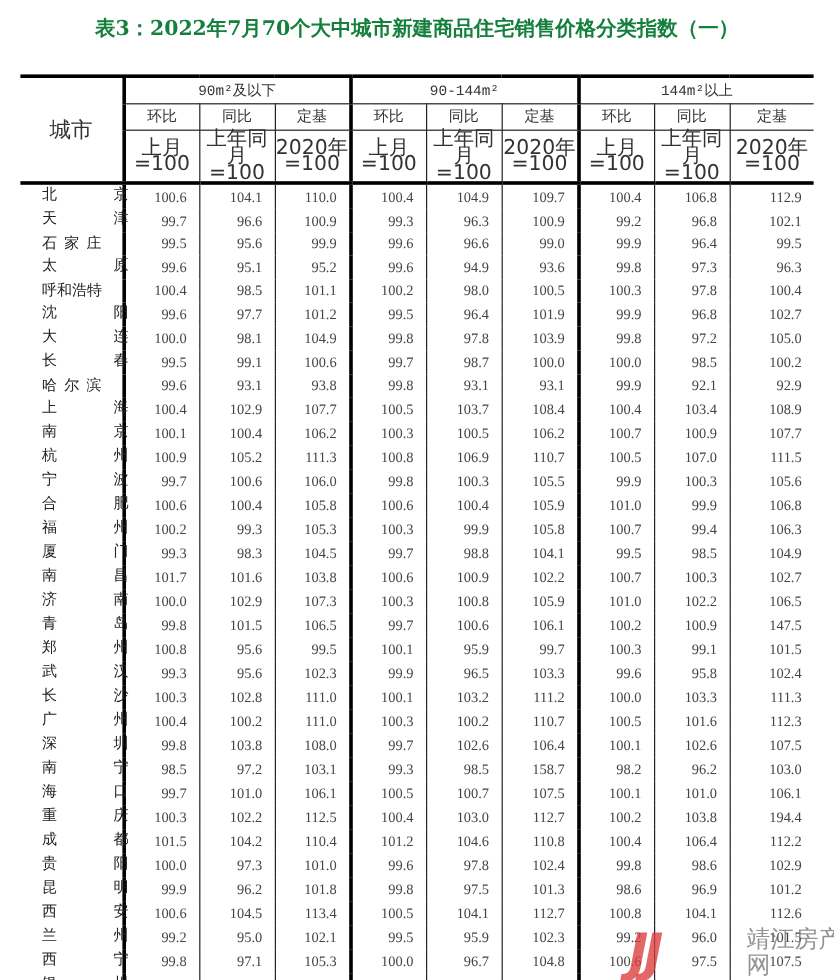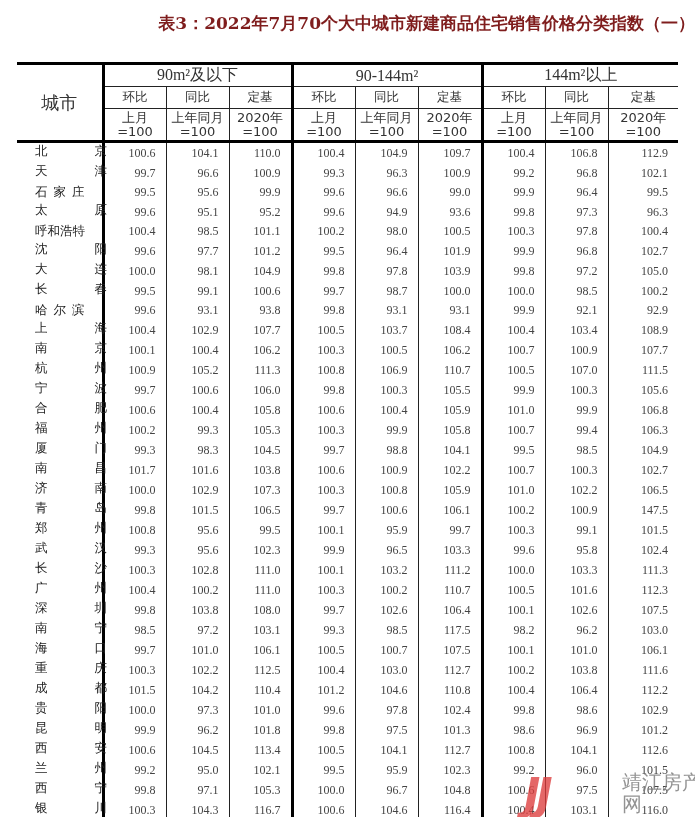--- a/index.html
+++ b/index.html
@@ -1,28 +1,28 @@
 <!DOCTYPE html>
 <html><head>
 <meta charset="utf-8">
 <style>
   html, body { margin: 0; padding: 0; background: #ffffff; }
   body { width: 695px; height: 817px; position: relative; overflow: hidden;
          font-family: "Liberation Serif", "DejaVu Serif", serif; color: #333; }
-  .title { position: absolute; top: 12px; left: 0; width: 695px; text-align: right;
-           font-size: 17px; font-weight: bold; color: #7f1d1d;
+  .title { position: absolute; top: 12px; left: 0; width: 695px; text-align: center;
+           font-size: 17px; font-weight: bold; color: #15803d;
            font-family: "DejaVu Serif", "Liberation Serif", serif; letter-spacing: 0px; }
   table.data { position: absolute; left: 17px; top: 62px; width: 661px;
                border-collapse: collapse; table-layout: fixed; font-size: 12px; }
   table.data td, table.data th { padding: 0; font-weight: normal; }
   .hdr th { border: 1px solid #222; text-align: center; color: #333;
             font-family: "DejaVu Sans", "Liberation Sans", sans-serif; font-size: 12px; }
-  .hdr .grp { height: 21px; font-family: Liberation Serif, serif; font-size: 16px; margin-left: 29px; }
+  .hdr .grp { height: 21px; font-family: Liberation Mono, monospace; font-size: 12px; margin-left: 29px; }
   .hdr .sub { height: 21px; font-size: 12.5px; }
-  .hdr .base { height: 31px; font-size: 13px; line-height: 14px; }
+  .hdr .base { height: 31px; font-size: 17px; line-height: 14px; }
   .hdr th.city { border-left: none; font-size: 18px; }
   .hdr th.last { border-right: none; }
   tr.toprule th { border-top: 3px solid #000; }
   tr.hdr-last th { border-bottom: 3px solid #000; }
   th.city { border-bottom: 3px solid #000 !important; }
   .thick-l { border-left: 3px solid #000 !important; }
   tbody td { height: 19px; text-align: right; padding-right: 10px !important;
              font-size: 12px; color: #444; border-right: 1px solid #222; }
   tbody td.cityname { text-align: left; padding-left: 18px !important; padding-right: 0 !important;
                       font-family: "DejaVu Sans", "Liberation Sans", sans-serif; font-size: 12.5px;
@@ -379,21 +379,21 @@
         <td>102.6</td>
         <td class="last">107.5</td>
       </tr>
       <tr>
         <td class="cityname"><span class="cn2"><span>南</span><span>宁</span></span></td>
         <td>98.5</td>
         <td>97.2</td>
         <td class="sep">103.1</td>
         <td>99.3</td>
         <td>98.5</td>
-        <td class="sep">117.5</td>
+        <td class="sep">158.7</td>
         <td>98.2</td>
         <td>96.2</td>
         <td class="last">103.0</td>
       </tr>
       <tr>
         <td class="cityname"><span class="cn2"><span>海</span><span>口</span></span></td>
         <td>99.7</td>
         <td>101.0</td>
         <td class="sep">106.1</td>
         <td>100.5</td>
@@ -406,21 +406,21 @@
       <tr>
         <td class="cityname"><span class="cn2"><span>重</span><span>庆</span></span></td>
         <td>100.3</td>
         <td>102.2</td>
         <td class="sep">112.5</td>
         <td>100.4</td>
         <td>103.0</td>
         <td class="sep">112.7</td>
         <td>100.2</td>
         <td>103.8</td>
-        <td class="last">111.6</td>
+        <td class="last">194.4</td>
       </tr>
       <tr>
         <td class="cityname"><span class="cn2"><span>成</span><span>都</span></span></td>
         <td>101.5</td>
         <td>104.2</td>
         <td class="sep">110.4</td>
         <td>101.2</td>
         <td>104.6</td>
         <td class="sep">110.8</td>
         <td>100.4</td>

